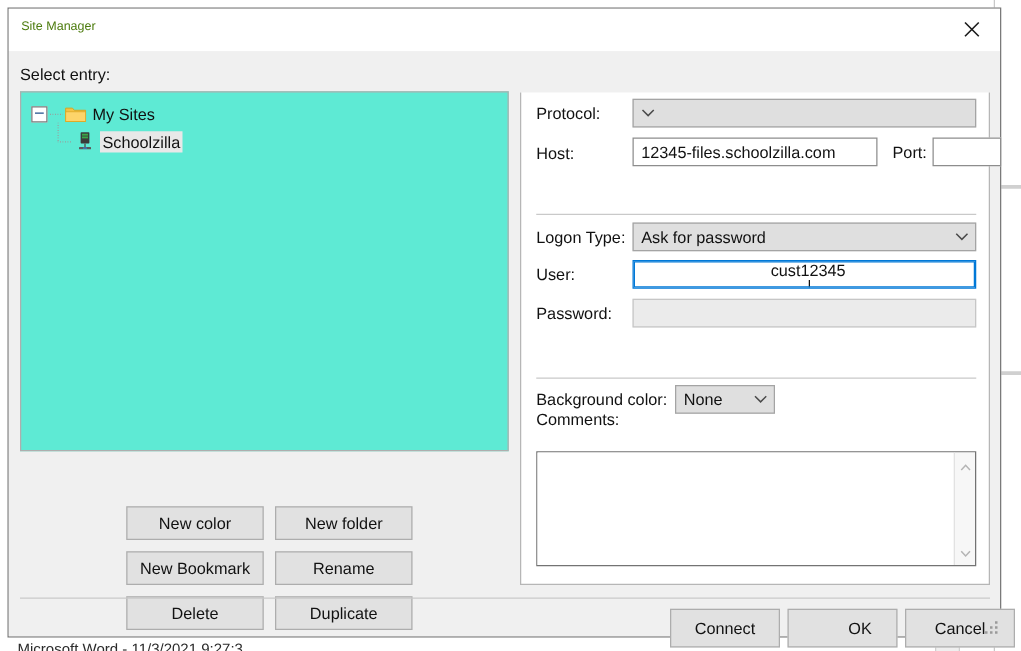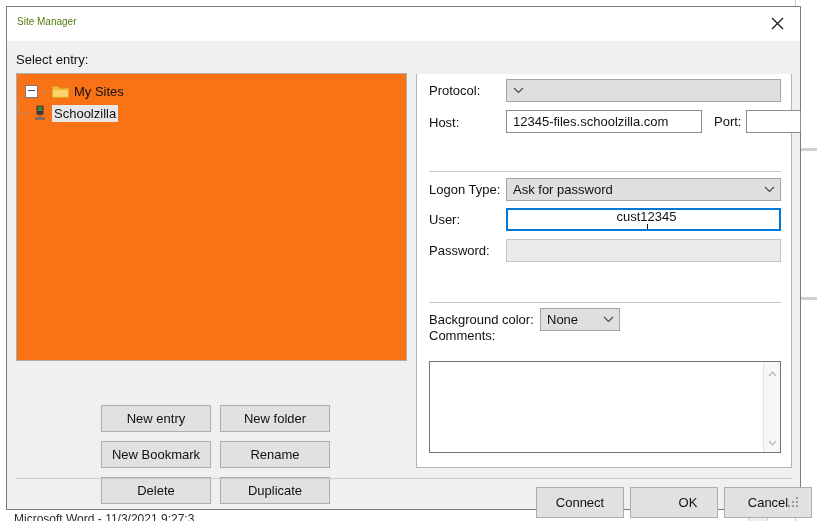--- a/index.html
+++ b/index.html
@@ -118,35 +118,35 @@
     top: 11px;
     font-size: 13px;
     color: #111;
   }
   #tree-box {
     position: absolute;
     left: 9px;
     top: 32px;
     width: 391px;
     height: 288px;
-    background: #f97316;
+    background: #5eead4;
     border: 1px solid #aeaeae;
     box-sizing: border-box;
     overflow: hidden;
   }
   .tree-row {
     position: relative;
     height: 22px;
     display: flex;
     align-items: center;
     white-space: nowrap;
     cursor: default;
   }
   #tree-row-root { margin-top: 6px; padding-left: 8px; }
-  #tree-row-child { }
+  #tree-row-child { padding-left: 28px; }
   .expander {
     width: 11px;
     height: 11px;
     border: 1px solid #7b7b7b;
     background: #ffffff;
     position: relative;
     flex: 0 0 auto;
     margin-right: 2px;
     cursor: pointer;
   }
@@ -470,21 +470,21 @@
           <rect x="6.4" y="9.8" width="1.2" height="3" fill="#5a5a5a"></rect>
           <rect x="2.2" y="12.6" width="9.6" height="1.8" rx="0.5" fill="#5a5a5a"></rect>
           <rect x="5.4" y="13.0" width="3.2" height="1.0" fill="#2f7fd0"></rect>
         </svg>
         <span class="tree-label selected">Schoolzilla</span>
       </div>
 
     </div>
 
     <div id="left-buttons">
-      <button class="btn" id="btn-new-site">New entry</button>
+      <button class="btn" id="btn-new-site">New color</button>
       <button class="btn" id="btn-new-folder">New folder</button>
       <button class="btn" id="btn-new-bookmark">New Bookmark</button>
       <button class="btn" id="btn-rename">Rename</button>
       <button class="btn" id="btn-delete">Delete</button>
       <button class="btn" id="btn-duplicate">Duplicate</button>
     </div>
 
     <div id="right-pane">
 
 

